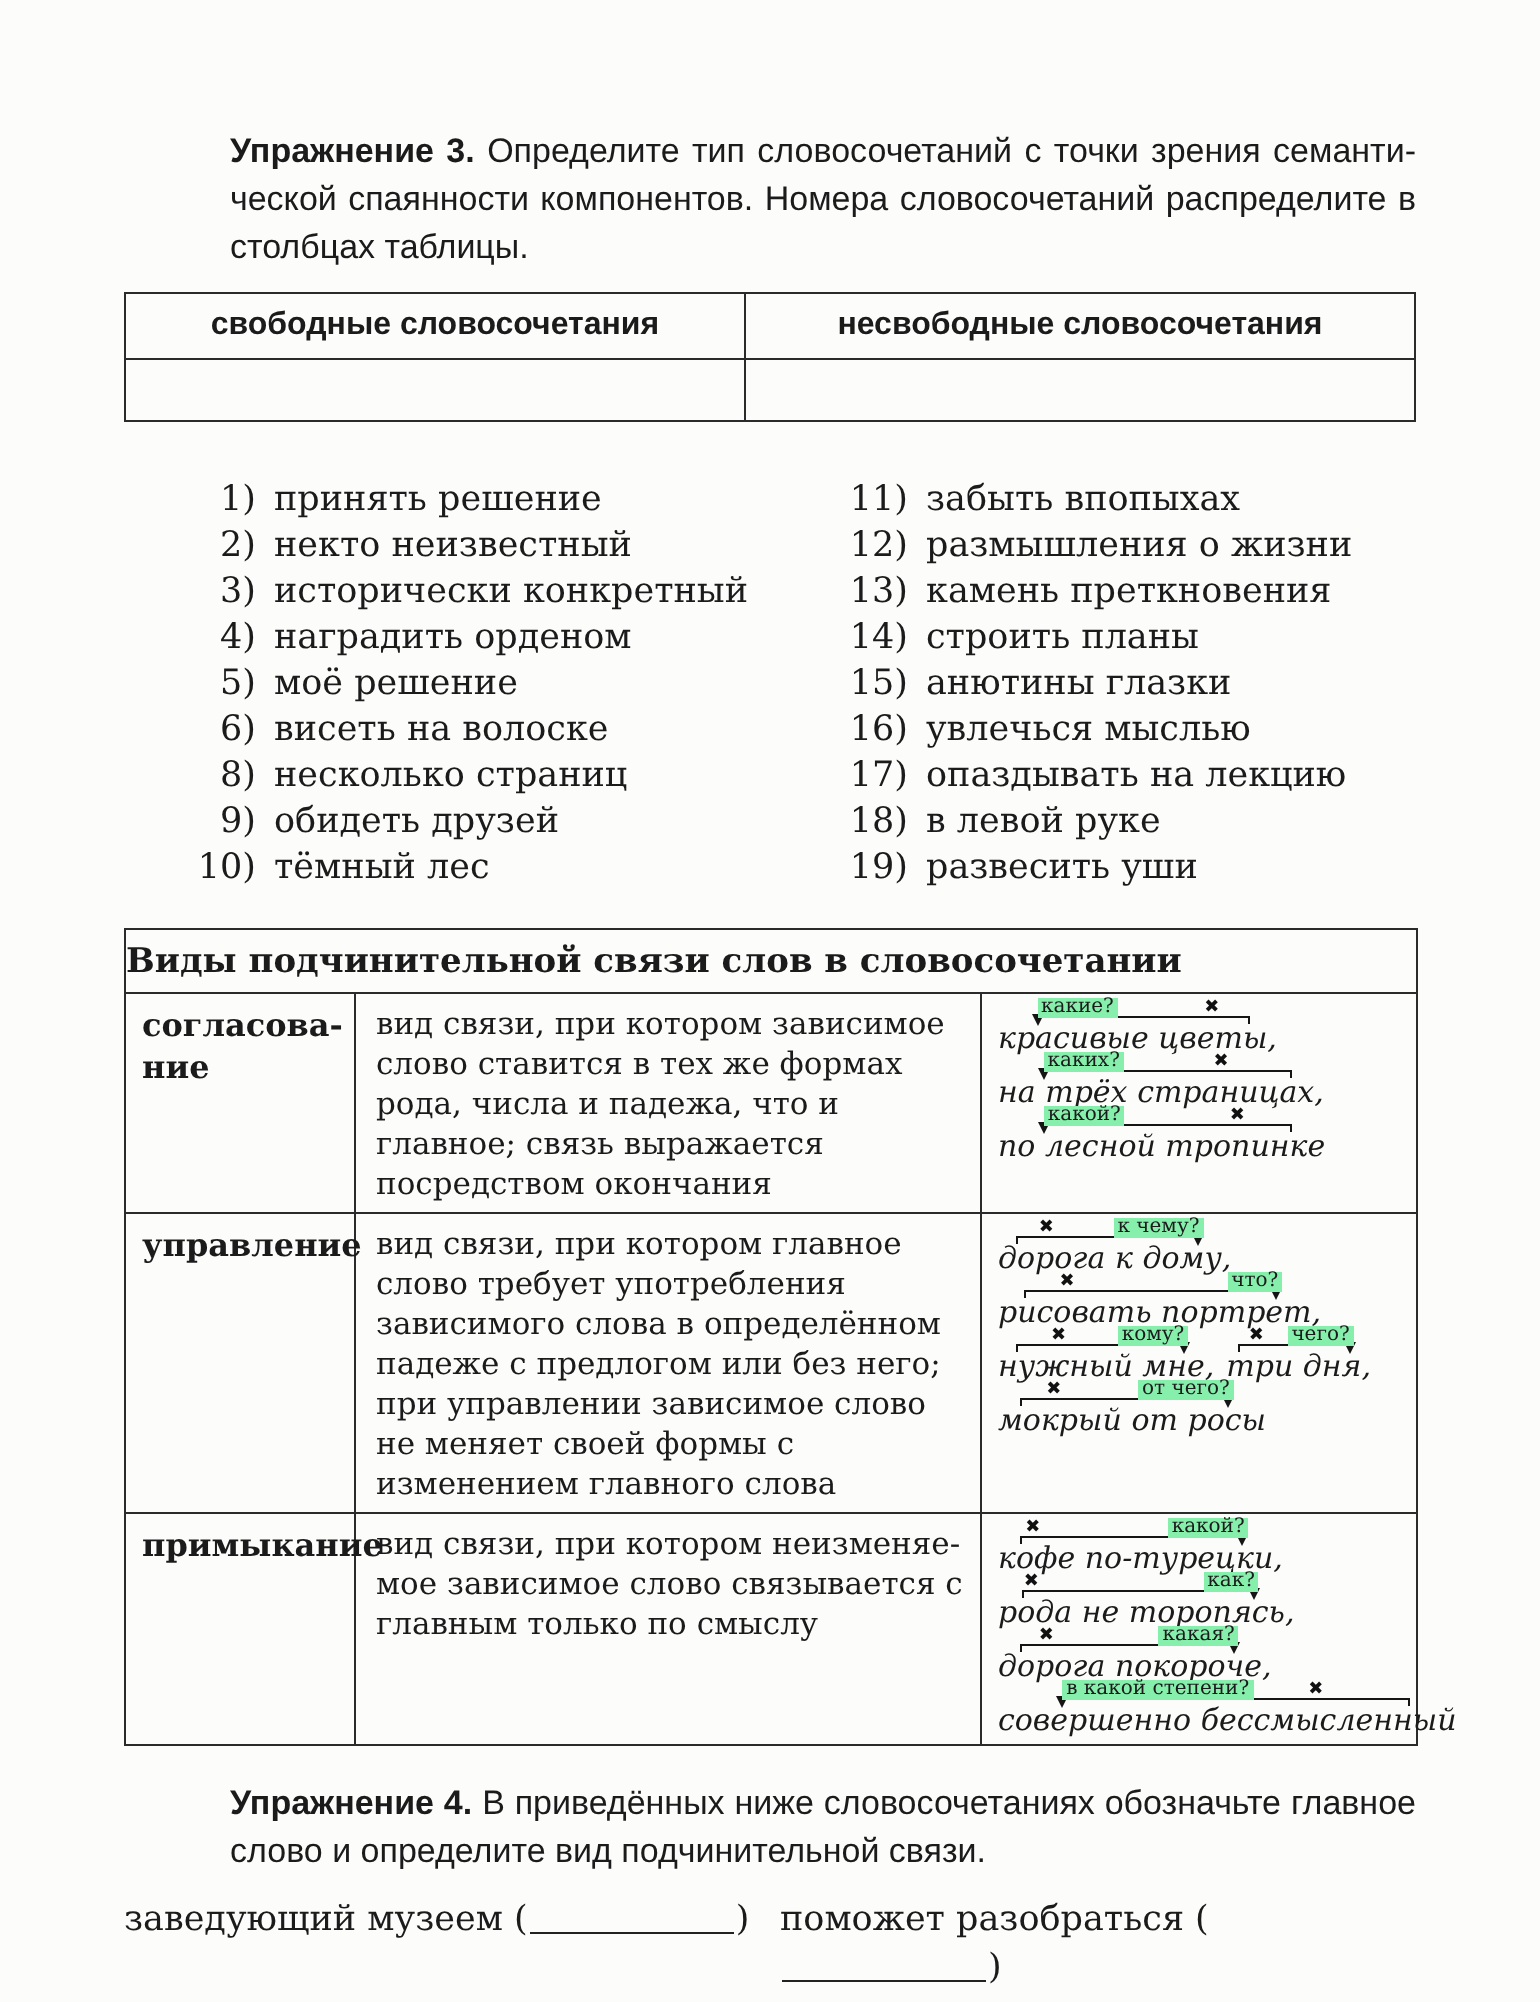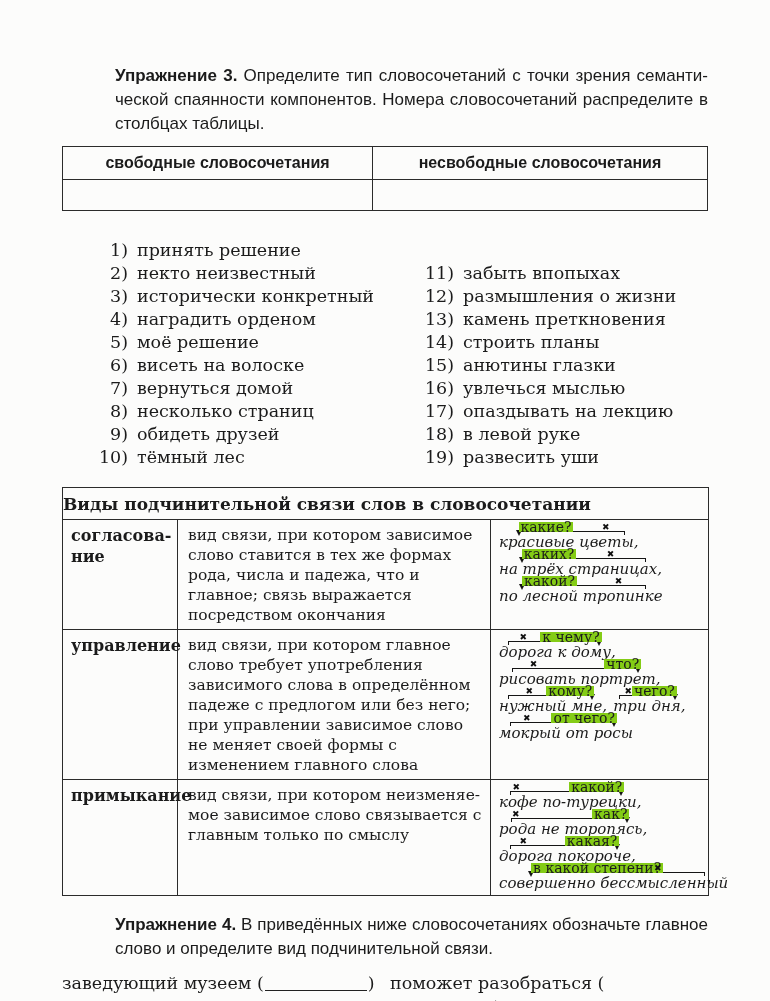--- a/index.html
+++ b/index.html
@@ -68,22 +68,22 @@
     content:"";position:absolute;left:0;top:-1px;height:4px;border-left:1.4px solid #151515;
   }
   .a-left .ex-arrow::after{
     content:"";position:absolute;left:-3px;top:-2px;width:0;height:0;
     border:3.5px solid transparent;border-top:6px solid #151515;
   }
   .a-left .ex-arrow::before{
     content:"";position:absolute;right:0;top:-1px;height:4px;border-left:1.4px solid #151515;
   }
   .ex-q{
-    position:absolute;top:-1px;font-size:14px;line-height:10px;white-space:nowrap;
-    background:#84cc16;padding:0 2px;font-family:"DejaVu Serif",serif;
+    position:absolute;top:-1px;font-size:10px;line-height:10px;white-space:nowrap;
+    background:#86efac;padding:0 2px;font-family:"DejaVu Serif",serif;
   }
   .a-right .ex-q{right:12%;}
   .a-left  .ex-q{left:14%;}
   .ex-word{position:relative;}
   .xmark{
     position:absolute;top:-11px;left:45%;transform:translateX(-50%);
     font:700 9px "DejaVu Sans",sans-serif;font-style:normal;color:#111;
   }
   
   .fillgrid{
@@ -120,21 +120,20 @@
     </table>
 
     <div class="lists">
       <div id="list-left" class="col-left">
           <div class="li"><span class="num">1)</span><span class="txt">принять решение</span></div>
           <div class="li"><span class="num">2)</span><span class="txt">некто неизвестный</span></div>
           <div class="li"><span class="num">3)</span><span class="txt">исторически конкретный</span></div>
           <div class="li"><span class="num">4)</span><span class="txt">наградить орденом</span></div>
           <div class="li"><span class="num">5)</span><span class="txt">моё решение</span></div>
           <div class="li"><span class="num">6)</span><span class="txt">висеть на волоске</span></div>
-          <div class="li"><span class="num">7)</span><span class="txt">вернуться домой</span></div>
           <div class="li"><span class="num">8)</span><span class="txt">несколько страниц</span></div>
           <div class="li"><span class="num">9)</span><span class="txt">обидеть друзей</span></div>
           <div class="li"><span class="num">10)</span><span class="txt">тёмный лес</span></div>
         </div>
       <div id="list-right" class="col-right">
           <div class="li"><span class="num">11)</span><span class="txt">забыть впопыхах</span></div>
           <div class="li"><span class="num">12)</span><span class="txt">размышления о жизни</span></div>
           <div class="li"><span class="num">13)</span><span class="txt">камень преткновения</span></div>
           <div class="li"><span class="num">14)</span><span class="txt">строить планы</span></div>
           <div class="li"><span class="num">15)</span><span class="txt">анютины глазки</span></div>

